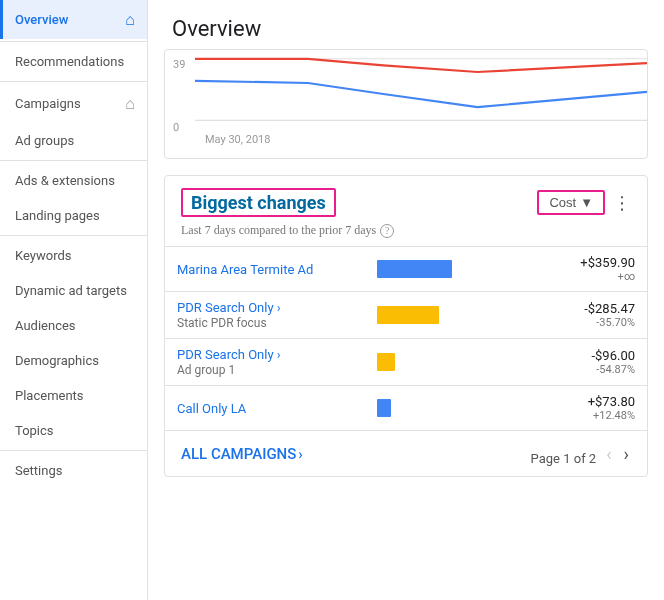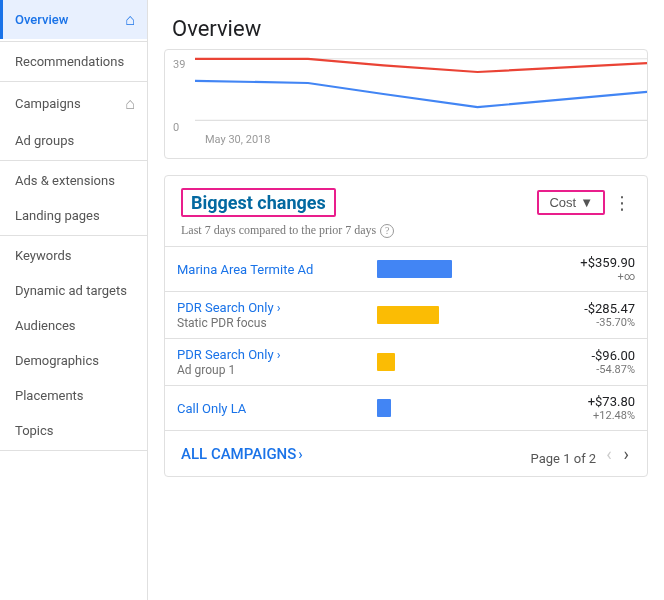--- a/index.html
+++ b/index.html
@@ -290,20 +290,23 @@
   <div class="sidebar-item">
     <span>Demographics</span>
   </div>
   <div class="sidebar-item">
     <span>Placements</span>
   </div>
   <div class="sidebar-item">
     <span>Topics</span>
   </div>
   <hr class="sidebar-divider">
+  <div class="sidebar-item">
+    <span>Settings</span>
+  </div>
 </div>
 
 <div class="main">
   <div class="page-title">Overview</div>
 
   <div class="chart-area">
     <span class="chart-y-label chart-y-45">39</span>
     <span class="chart-y-label chart-y-0">0</span>
     <span class="chart-x-label">May 30, 2018</span>
     <svg class="chart-svg" viewBox="0 0 480 80" preserveAspectRatio="none">

